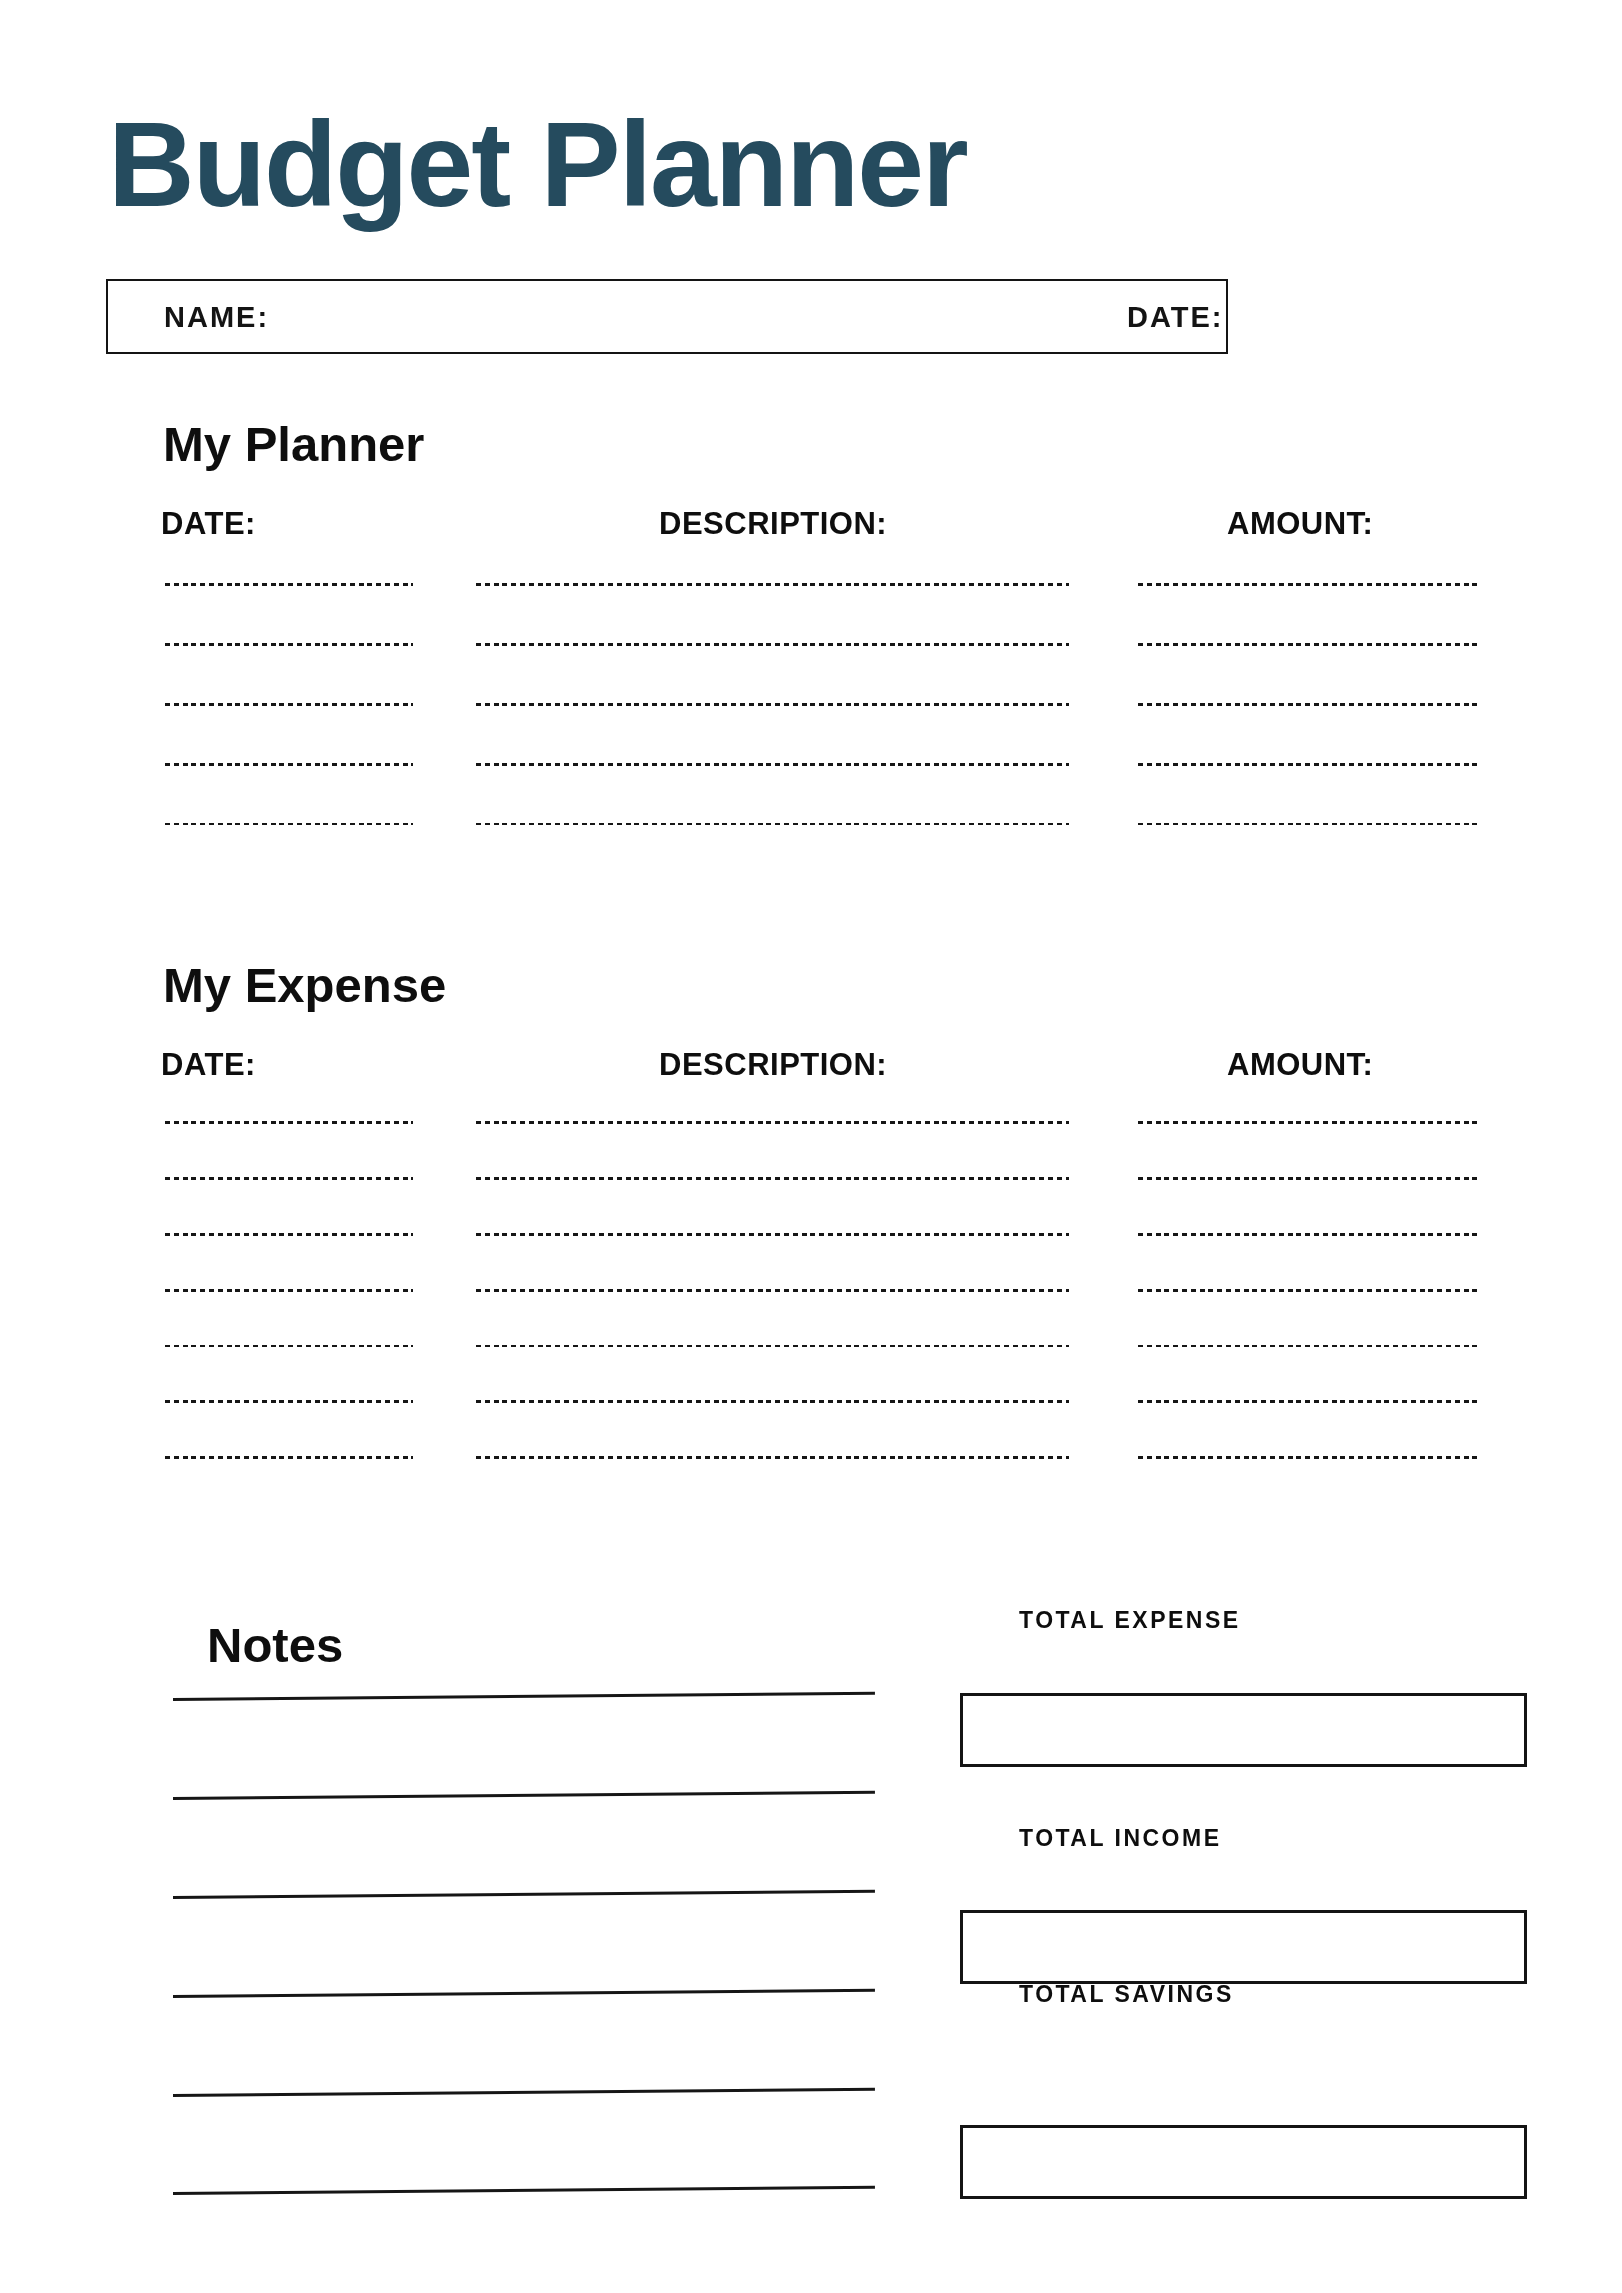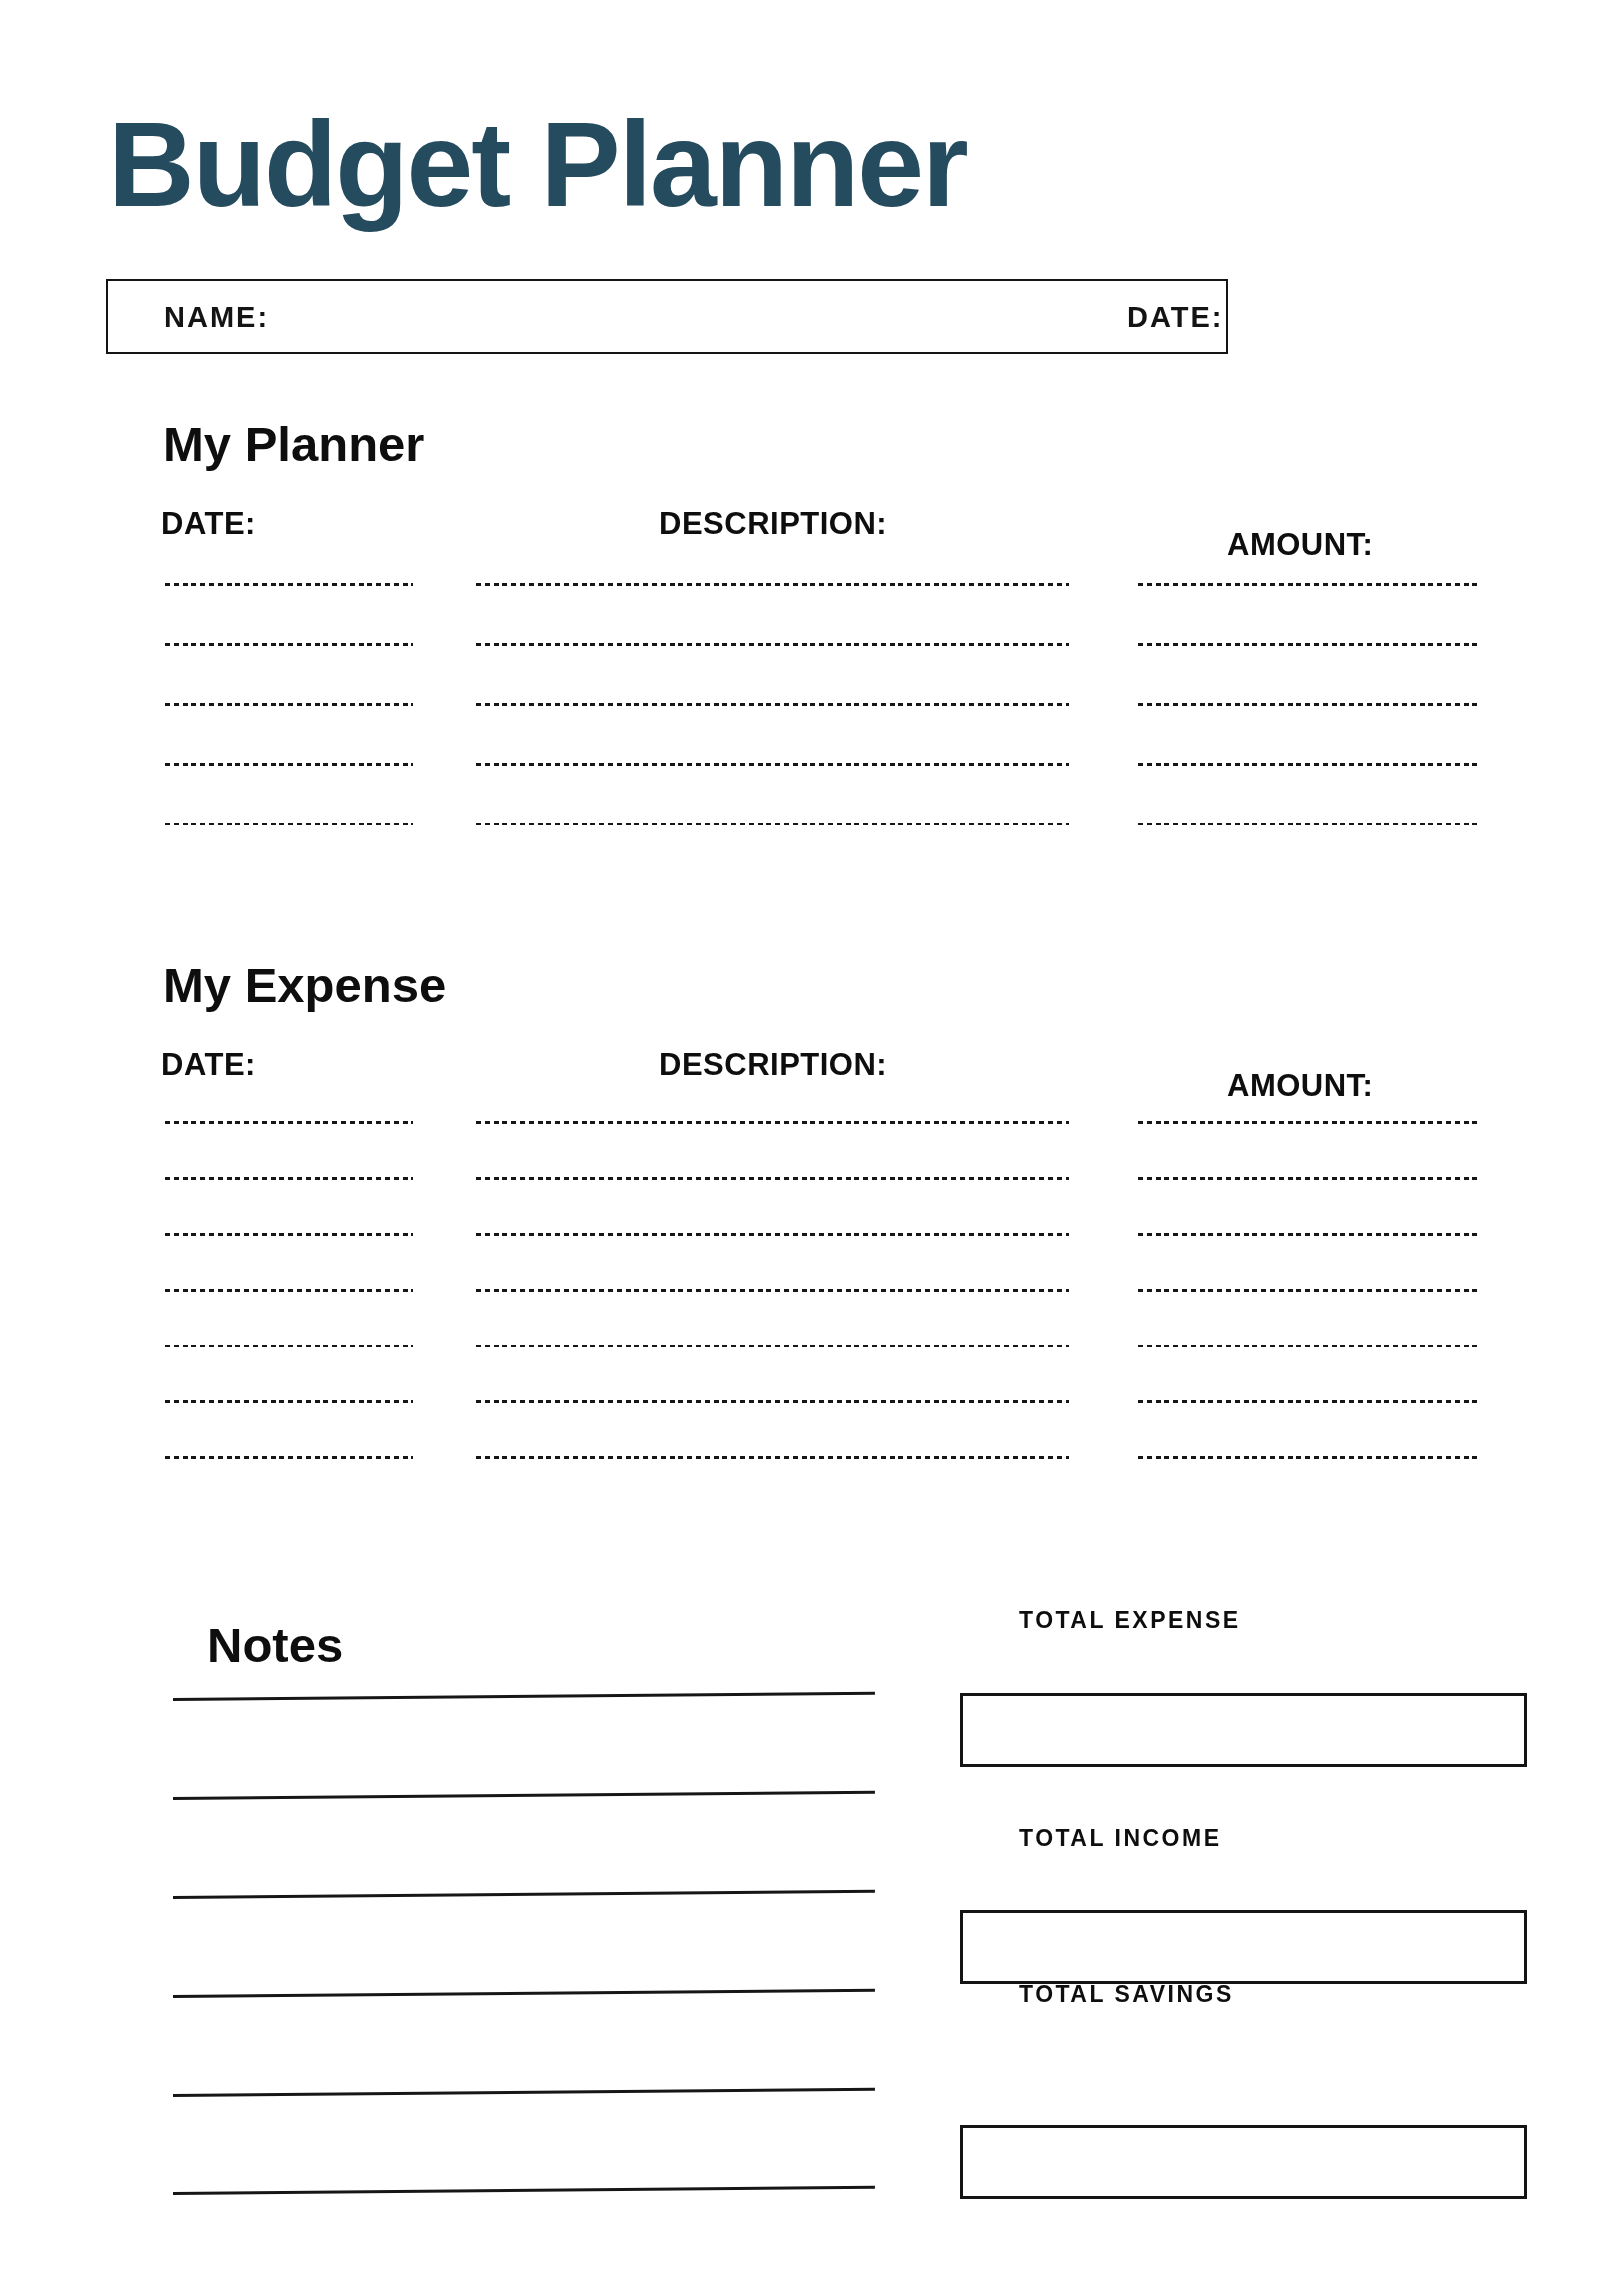--- a/index.html
+++ b/index.html
@@ -36,21 +36,21 @@
     color:#0e0e0e; white-space:nowrap;
   }
 
   
   .col-header {
     position:absolute; font-size:31px; font-weight:bold;
     letter-spacing:0.5px; line-height:1; white-space:nowrap; color:#0e0e0e;
   }
   .col-date   { left:161px; }
   .col-desc   { left:659px; }
-  .col-amount { left:1227px;margin-top:21px; }
+  .col-amount { left:1227px; }
 
   
   .rows { position:absolute; left:0; width:1622px; }
   .row  { position:relative; height:2.9px; }
   .rows.income-rows  .row { margin-bottom:57px; }
   .rows.expense-rows .row { margin-bottom:53px; }
   .dash {
     position:absolute; top:0; height:2.9px;
     background:repeating-linear-gradient(90deg,#161616 0 4.9px,transparent 4.9px 8.8px);
   }

